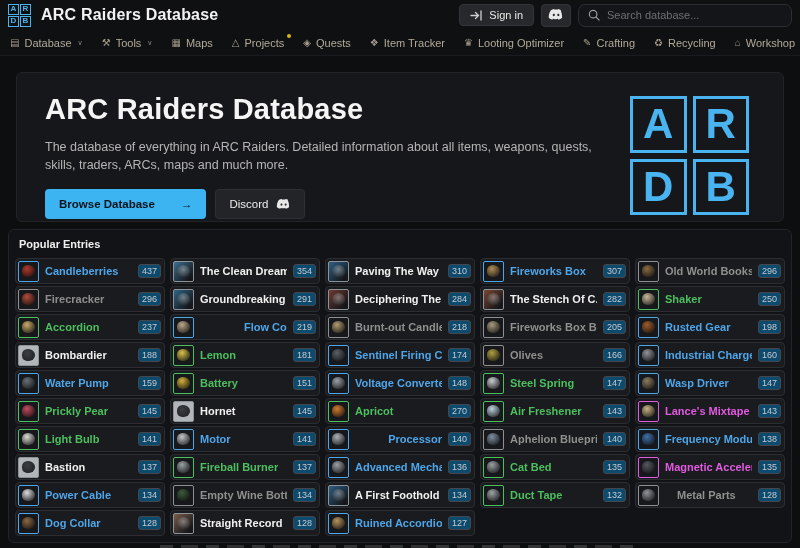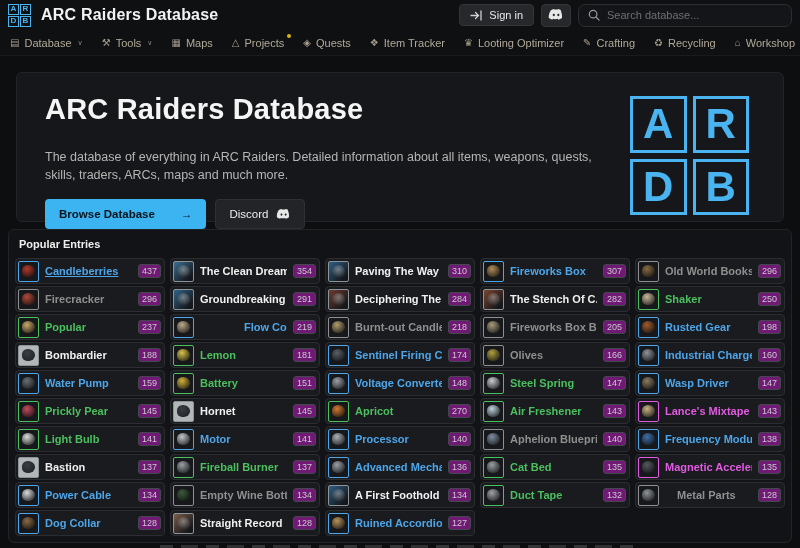--- a/index.html
+++ b/index.html
@@ -65,21 +65,21 @@
     position:absolute; top:-3px; right:-7px;
   }
   
   .hero {
     margin:16px 16px 0; height:150px;
     background:#16171a; border:1px solid #222327; border-radius:6px;
     padding:20px 28px 0; display:flex; justify-content:space-between;
   }
   .hero h1 { font-size:29px; font-weight:bold; color:#f5f5f5; letter-spacing:.2px; }
   .hero-desc {
-    margin-top:22px; font-size:12.5px; line-height:1.45; color:#b5b5b5;
+    margin-top:12px; font-size:12.5px; line-height:1.45; color:#b5b5b5;
     width:560px;
   }
   .hero-actions { margin-top:15px; display:flex; gap:9px; }
   .browse-btn {
     background:#3db4f2; color:#08131a; border:none; border-radius:4px;
     font-size:11.5px; font-weight:bold; padding:8px 14px; cursor:pointer;
     display:flex; align-items:center; gap:26px; font-family:inherit;
   }
   .discord-hero-btn {
     background:#222427; color:#ececec; border:1px solid #2e3033; border-radius:4px;
@@ -116,21 +116,21 @@
     position:relative; overflow:hidden;
     display:flex; align-items:center; justify-content:center;
   }
   .card .icon .blob { width:13px; height:12px; border-radius:45% 55% 50% 42%; }
   .card .name {
     font-size:11px; font-weight:bold; flex:1 1 auto;
     white-space:nowrap; overflow:hidden; min-width:0;
   }
   .card .count {
     flex:0 0 auto; font-size:9px; color:#c9c9ce;
-    background:#701a75; border:1px solid #44474e; border-radius:3px;
+    background:#0c4a6e; border:1px solid #44474e; border-radius:3px;
     padding:1px 3px; min-width:22px; text-align:center; margin-right:1px;
   }
   
   .footer-sliver {
     position:absolute; left:160px; bottom:0; width:480px; height:6px;
     overflow:hidden; opacity:.28;
   }
   .footer-sliver .marks {
     height:3px; margin-top:3px;
     background:repeating-linear-gradient(90deg,#9a9a9a 0 13px,transparent 13px 21px,#8a8a8a 21px 38px,transparent 38px 46px);
@@ -258,21 +258,21 @@
   </div>
 </section>
 
 <section class="popular">
   <div class="popular-title">Popular Entries</div>
   <div class="grid" id="grid">
   <a class="card">
     <span class="icon" style="border: 1px solid rgb(77, 166, 234); background: rgb(23, 24, 27);">
           <span class="blob" style="background: radial-gradient(circle at 38% 32%, rgb(176, 58, 44), rgba(0, 0, 0, 0.55));"></span>
         </span>
-    <span class="name" style="color: rgb(77, 166, 234); text-decoration: underline;">Candleberries</span>
+    <span class="name" style="color: rgb(77, 166, 234);">Candleberries</span>
     <span class="count">437</span>
   </a>
 
   <a class="card">
     <span class="icon" style="border: 1px solid rgb(141, 148, 153); background: linear-gradient(135deg, rgb(59, 110, 143) 0%, rgb(20, 22, 26) 85%);">
           <span class="blob" style="background: radial-gradient(circle at 50% 38%, rgba(255, 255, 255, 0.35), rgba(0, 0, 0, 0.4)); border-radius: 50% 50% 40% 40%;"></span>
         </span>
     <span class="name" style="color: rgb(240, 240, 240);">The Clean Dream</span>
     <span class="count">354</span>
   </a>
@@ -339,21 +339,21 @@
           <span class="blob" style="background: radial-gradient(circle at 38% 32%, rgb(201, 184, 154), rgba(0, 0, 0, 0.55));"></span>
         </span>
     <span class="name" style="color: rgb(76, 191, 95);">Shaker</span>
     <span class="count">250</span>
   </a>
 
   <a class="card">
     <span class="icon" style="border: 1px solid rgb(76, 191, 95); background: rgb(23, 24, 27);">
           <span class="blob" style="background: radial-gradient(circle at 38% 32%, rgb(201, 169, 106), rgba(0, 0, 0, 0.55));"></span>
         </span>
-    <span class="name" style="color: rgb(76, 191, 95);">Popular</span>
+    <span class="name" style="color: rgb(76, 191, 95);">Accordion</span>
     <span class="count">237</span>
   </a>
 
   <a class="card">
     <span class="icon" style="border: 1px solid rgb(77, 166, 234); background: rgb(23, 24, 27);">
           <span class="blob" style="background: radial-gradient(circle at 38% 32%, rgb(188, 169, 138), rgba(0, 0, 0, 0.55));"></span>
         </span>
     <span class="name" style="color: rgb(77, 166, 234); padding-left: 44px;">Flow Controller</span>
     <span class="count">219</span>
   </a>
@@ -516,21 +516,21 @@
           <span class="blob" style="background: radial-gradient(circle at 38% 32%, rgb(194, 198, 201), rgba(0, 0, 0, 0.55));"></span>
         </span>
     <span class="name" style="color: rgb(77, 166, 234);">Motor</span>
     <span class="count">141</span>
   </a>
 
   <a class="card">
     <span class="icon" style="border: 1px solid rgb(77, 166, 234); background: rgb(23, 24, 27);">
           <span class="blob" style="background: radial-gradient(circle at 38% 32%, rgb(170, 176, 182), rgba(0, 0, 0, 0.55));"></span>
         </span>
-    <span class="name" style="color: rgb(77, 166, 234);">Processor</span>
+    <span class="name" style="color: rgb(77, 166, 234); text-align: right;">Processor</span>
     <span class="count">140</span>
   </a>
 
   <a class="card">
     <span class="icon" style="border: 1px solid rgb(143, 143, 143); background: rgb(23, 24, 27);">
           <span class="blob" style="background: radial-gradient(circle at 38% 32%, rgb(126, 142, 160), rgba(0, 0, 0, 0.55));"></span>
         </span>
     <span class="name" style="color: rgb(143, 143, 143);">Aphelion Blueprint</span>
     <span class="count">140</span>
   </a>

